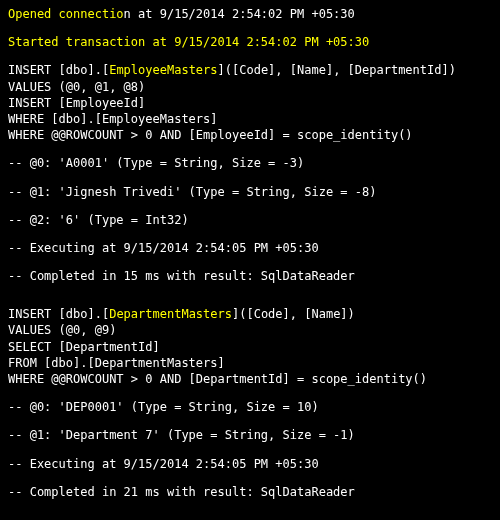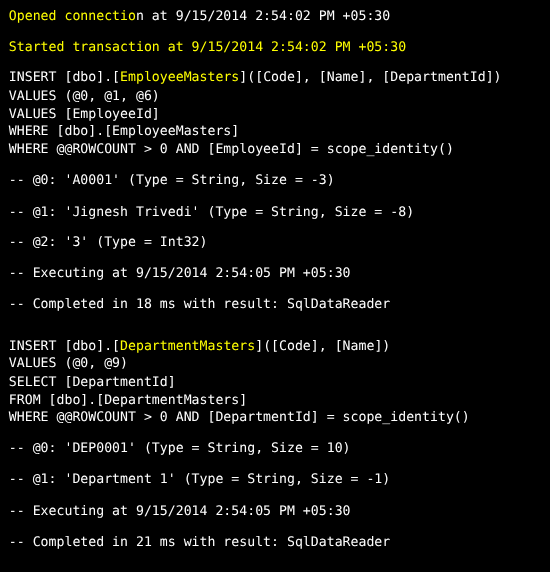--- a/index.html
+++ b/index.html
@@ -28,46 +28,46 @@
 
 <div class="line"><span class="yellow">Opened connectio</span><span class="white">n at 9/15/2014 2:54:02 PM +05:30</span></div>
 
 <div class="spacer"></div>
 
 <div class="line yellow">Started transaction at 9/15/2014 2:54:02 PM +05:30</div>
 
 <div class="spacer"></div>
 
 <div class="line"><span class="white">INSERT [dbo].[</span><span class="yellow">EmployeeMasters</span><span class="white">]([Code], [Name], [DepartmentId])</span></div>
-<div class="line white">VALUES (@0, @1, @6)</div>
-<div class="line white">VALUES [EmployeeId]</div>
+<div class="line white">VALUES (@0, @1, @8)</div>
+<div class="line white">INSERT [EmployeeId]</div>
 <div class="line white">WHERE [dbo].[EmployeeMasters]</div>
 <div class="line white">WHERE @@ROWCOUNT &gt; 0 AND [EmployeeId] = scope_identity()</div>
 
 <div class="spacer"></div>
 <div class="line white">-- @0: 'A0001' (Type = String, Size = -3)</div>
 <div class="spacer"></div>
 <div class="line white">-- @1: 'Jignesh Trivedi' (Type = String, Size = -8)</div>
 <div class="spacer"></div>
-<div class="line white">-- @2: '3' (Type = Int32)</div>
+<div class="line white">-- @2: '6' (Type = Int32)</div>
 <div class="spacer"></div>
 <div class="line white">-- Executing at 9/15/2014 2:54:05 PM +05:30</div>
 <div class="spacer"></div>
-<div class="line white">-- Completed in 18 ms with result: SqlDataReader</div>
+<div class="line white">-- Completed in 15 ms with result: SqlDataReader</div>
 
 <div class="spacer-lg"></div>
 
 <div class="line"><span class="white">INSERT [dbo].[</span><span class="yellow">DepartmentMasters</span><span class="white">]([Code], [Name])</span></div>
 <div class="line white">VALUES (@0, @9)</div>
 <div class="line white">SELECT [DepartmentId]</div>
 <div class="line white">FROM [dbo].[DepartmentMasters]</div>
 <div class="line white">WHERE @@ROWCOUNT &gt; 0 AND [DepartmentId] = scope_identity()</div>
 
 <div class="spacer"></div>
 <div class="line white">-- @0: 'DEP0001' (Type = String, Size = 10)</div>
 <div class="spacer"></div>
-<div class="line white">-- @1: 'Department 1' (Type = String, Size = -1)</div>
+<div class="line white">-- @1: 'Department 7' (Type = String, Size = -1)</div>
 <div class="spacer"></div>
 <div class="line white">-- Executing at 9/15/2014 2:54:05 PM +05:30</div>
 <div class="spacer"></div>
 <div class="line white">-- Completed in 21 ms with result: SqlDataReader</div>
 
 <div class="spacer-lg"></div>
 
 </body></html>

